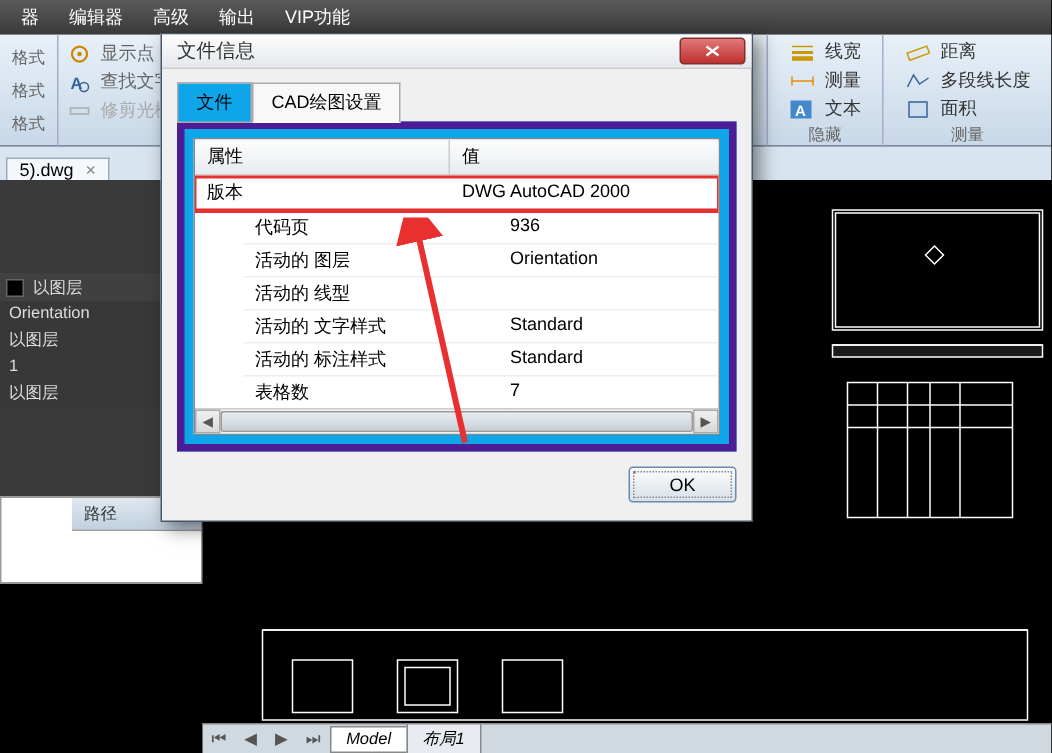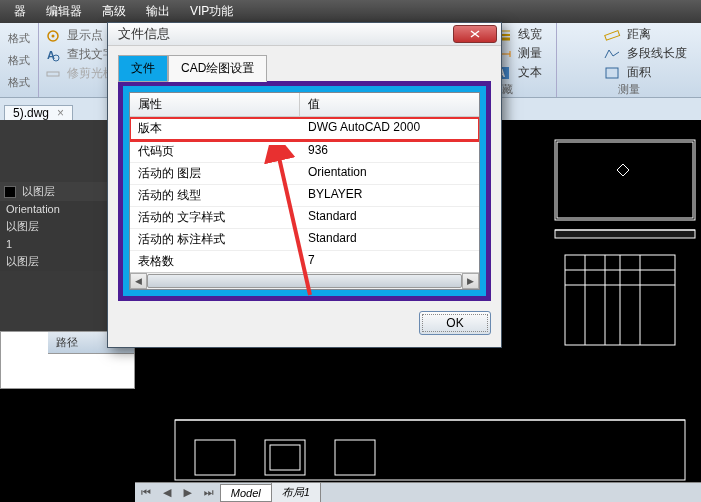--- a/index.html
+++ b/index.html
@@ -10,21 +10,21 @@
 .menubar .menu-item { padding: 0 10px; cursor: default; }
 
 
 .ribbon { background: linear-gradient(#e8f0f8, #c8d8e8); height: 75px; display: flex; border-bottom: 1px solid #9ab; position: relative; }
 .ribbon-left { display: flex; flex-direction: column; padding: 4px 6px; font-size: 12px; }
 .ribbon-row { display: flex; align-items: center; gap: 6px; margin-bottom: 2px; color: #666; }
 .ribbon-row .ico { width: 16px; height: 16px; display: inline-flex; align-items: center; justify-content: center; }
 .ribbon-format { display: flex; flex-direction: column; font-size: 11px; color: #666; border-right: 1px solid #aac; padding: 4px 8px; justify-content: space-around; }
 .ribbon-right { margin-left: auto; display: flex; }
 .ribbon-group { border-left: 1px solid #aac; padding: 2px 10px; display: flex; flex-direction: column; font-size: 12px; }
-.ribbon-btn { display: flex; align-items: center; gap: 6px; padding: 1px 4px; color: #333; margin-left: 32px; }
+.ribbon-btn { display: flex; align-items: center; gap: 6px; padding: 1px 4px; color: #333; }
 .ribbon-btn .ico { width: 18px; height: 16px; }
 .group-label { text-align: center; font-size: 11px; color: #666; margin-top: auto; }
 
 
 .filetab-row { background: #d8e4f0; height: 22px; display: flex; align-items: flex-end; padding-left: 4px; font-size: 12px; }
 .filetab { background: #f4f8fc; border: 1px solid #9ab; border-bottom: none; padding: 0 8px; display: flex; align-items: center; gap: 4px; }
 .filetab .x { color: #888; margin-left: 4px; }
 
 
 .leftpanel { position: absolute; left: 0; top: 120px; width: 135px; background: #3a3a3a; color: #ddd; font-size: 11px; }
@@ -54,21 +54,21 @@
 .dialog-body { padding: 8px 10px 12px; }
 .dtabs { display: flex; font-size: 12px; margin-bottom: 0; }
 .dtab { padding: 4px 12px; border: 1px solid #aaa; background: #0ea5e9; position: relative; top: 1px; }
 .dtab.active { background: #f8f8f8; border-bottom-color: #f8f8f8; z-index: 2; }
 .dcontent { border: 5px solid #4c1d95; background: #0ea5e9; padding: 6px; }
 .prop-table { border: 1px solid #828790; background: #fff; font-size: 12px; }
 .prop-head { display: flex; background: linear-gradient(#fdfdfd, #e8ecf0); border-bottom: 1px solid #ccc; }
 .prop-head > div { padding: 3px 8px; }
 .prop-head > div:first-child { width: 170px; border-right: 1px solid #ccc; }
 .prop-body { max-height: 155px; overflow: hidden; }
-.prop-row { display: flex; border-bottom: 1px solid #eee; }
+.prop-row { display: flex; border-bottom: 1px solid #eee; margin-left: 32px; }
 .prop-row > div { padding: 2px 8px; }
 .prop-row > div:first-child { width: 170px; }
 .prop-row.highlight { outline: 3px solid #e83030; outline-offset: -1px; position: relative; z-index: 3; margin: 1px 0; }
 .hscroll { height: 17px; background: #f0f0f0; border-top: 1px solid #ccc; position: relative; }
 .hscroll .thumb { position: absolute; left: 17px; right: 17px; top: 1px; bottom: 1px; background: linear-gradient(#e8ecf0, #c8d0d8); border: 1px solid #999; border-radius: 2px; }
 .hscroll .arr { position: absolute; width: 17px; top: 0; bottom: 0; background: linear-gradient(#f0f0f0,#d8d8d8); border: 1px solid #aaa; font-size: 9px; display: flex; align-items: center; justify-content: center; color: #555; }
 .hscroll .arr.l { left: 0; } .hscroll .arr.r { right: 0; }
 .dialog-footer { display: flex; justify-content: flex-end; padding-top: 10px; }
 .ok-btn { width: 72px; height: 24px; background: linear-gradient(#fdfdfd, #d8e0e8); border: 1px solid #6a8ab0; border-radius: 3px; font-size: 12px; outline: 1px dotted #888; outline-offset: -4px; }
 
@@ -265,21 +265,20 @@
             <div class="prop-row">
               <div>代码页</div>
               <div>936</div>
             </div>
             <div class="prop-row">
               <div>活动的 图层</div>
               <div>Orientation</div>
             </div>
             <div class="prop-row">
               <div>活动的 线型</div>
-              <div>BYLAYER</div>
             </div>
             <div class="prop-row">
               <div>活动的 文字样式</div>
               <div>Standard</div>
             </div>
             <div class="prop-row">
               <div>活动的 标注样式</div>
               <div>Standard</div>
             </div>
             <div class="prop-row">

